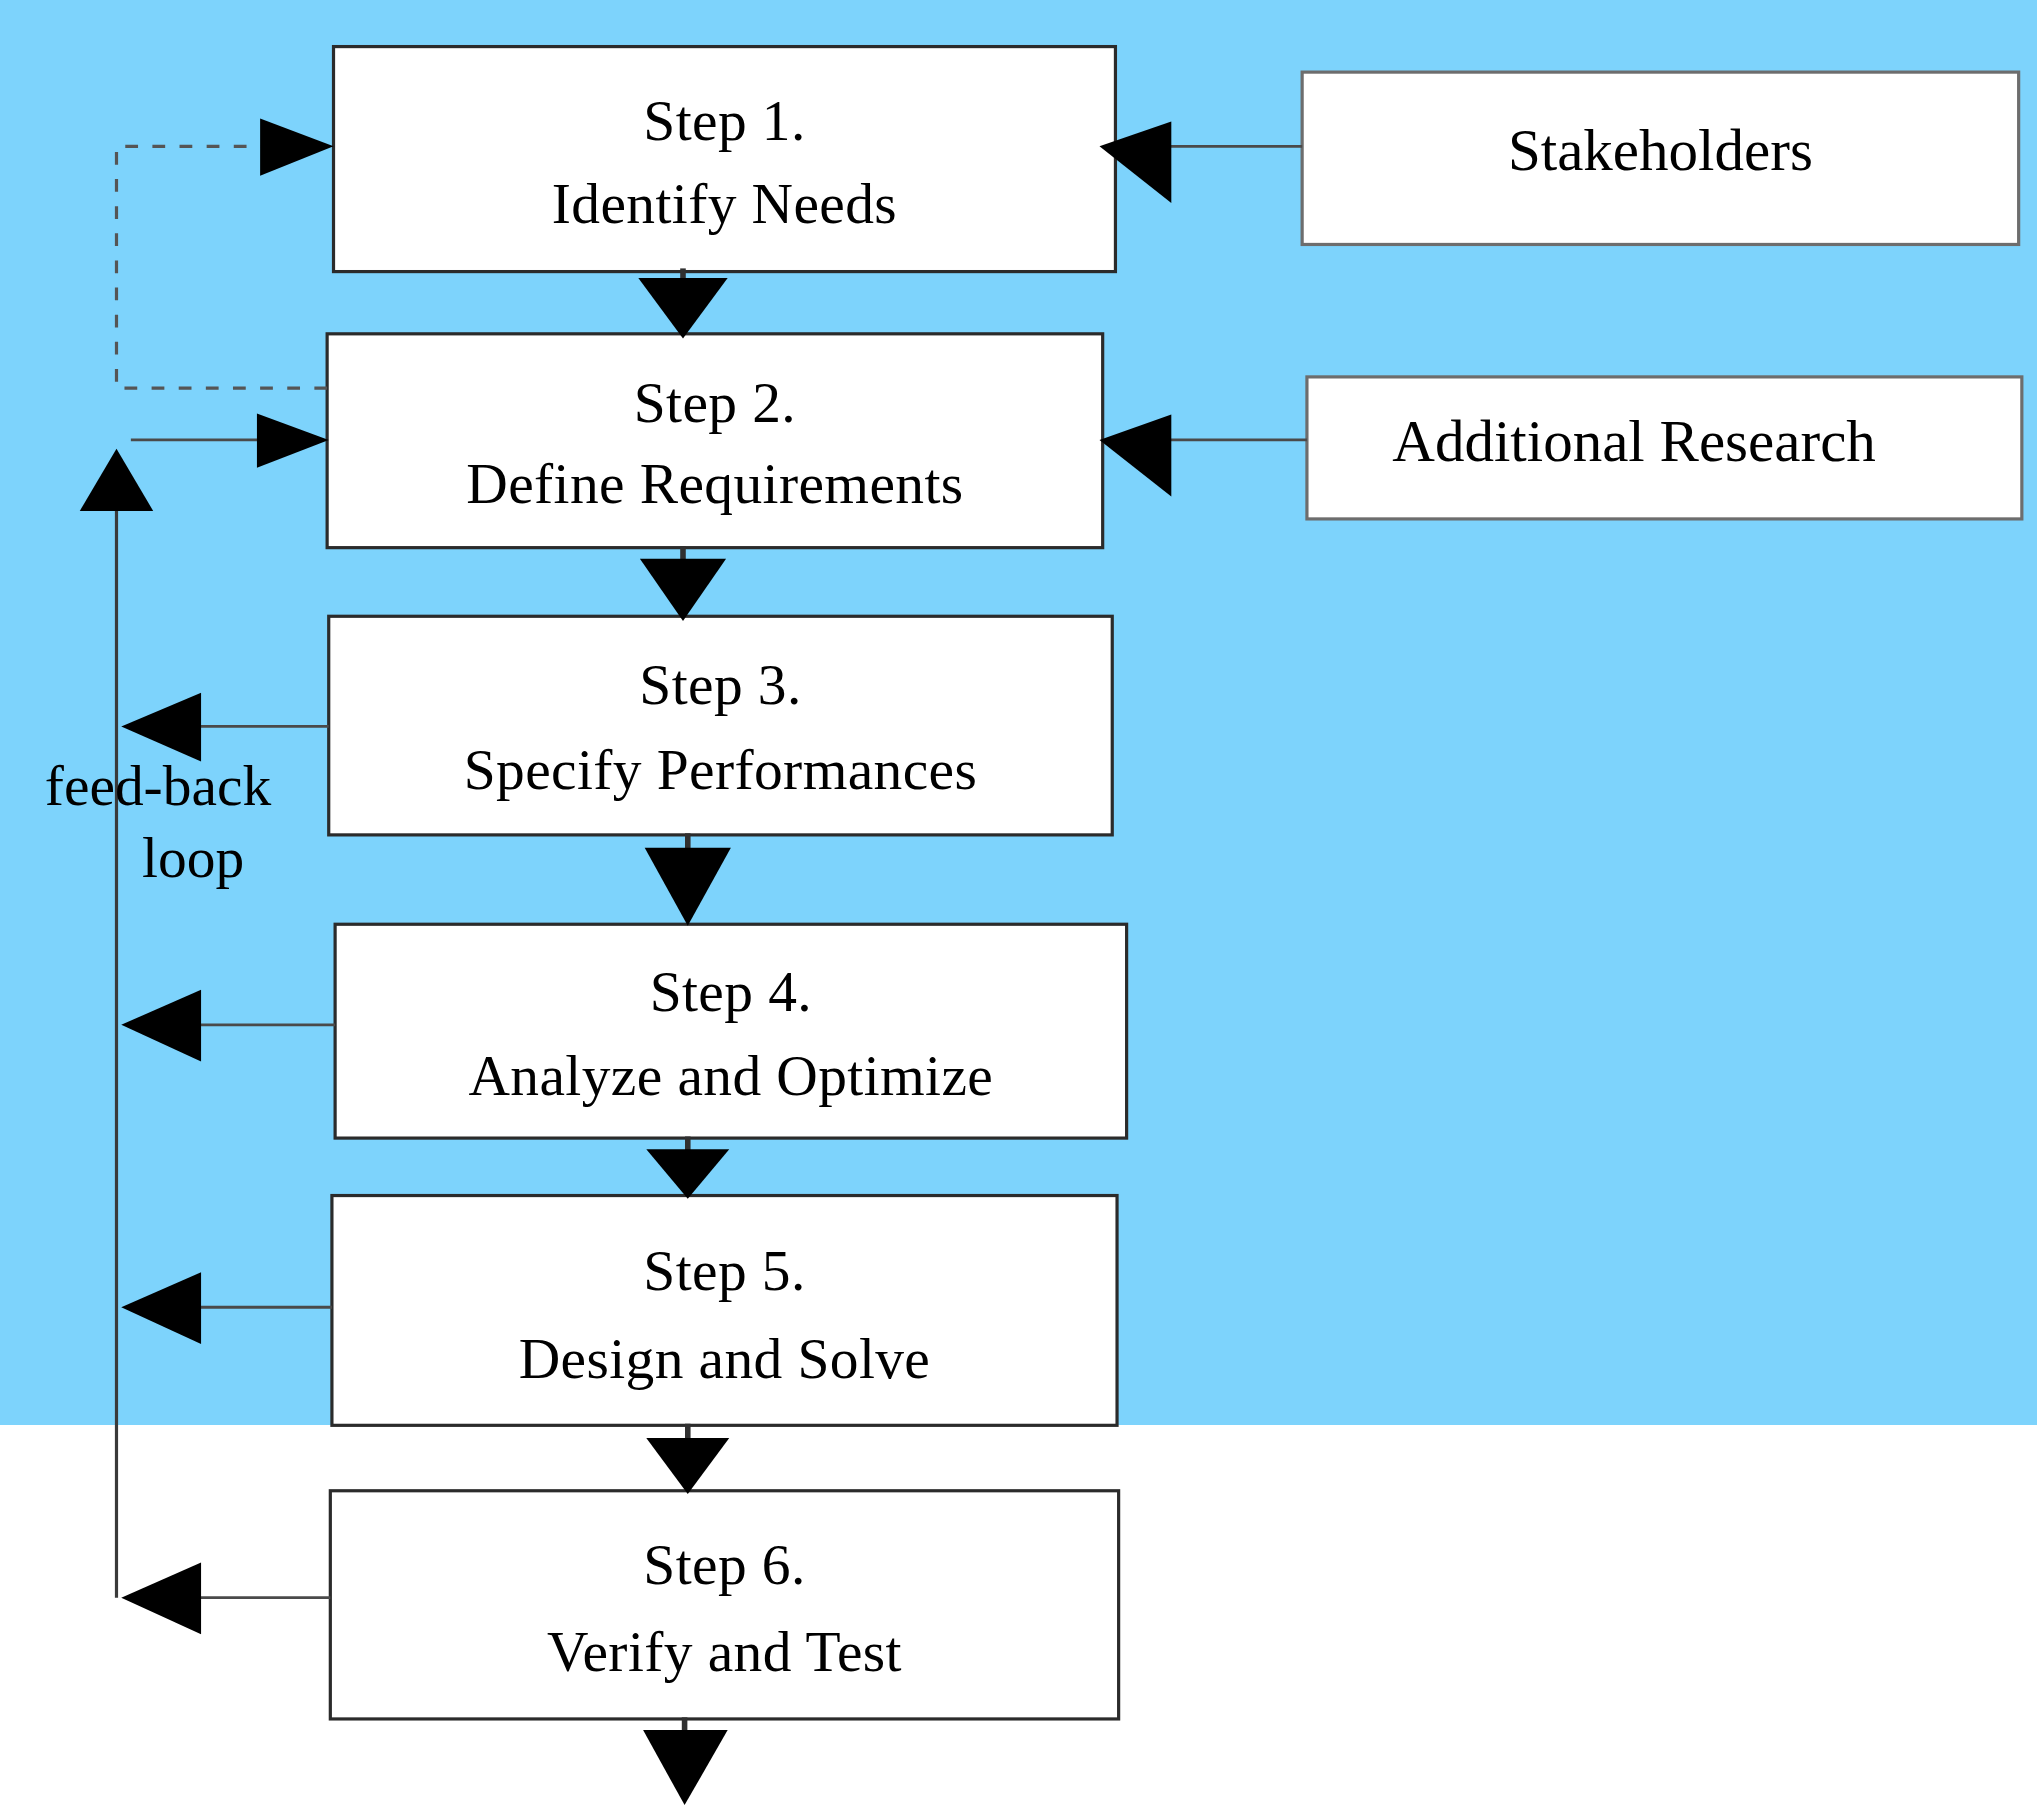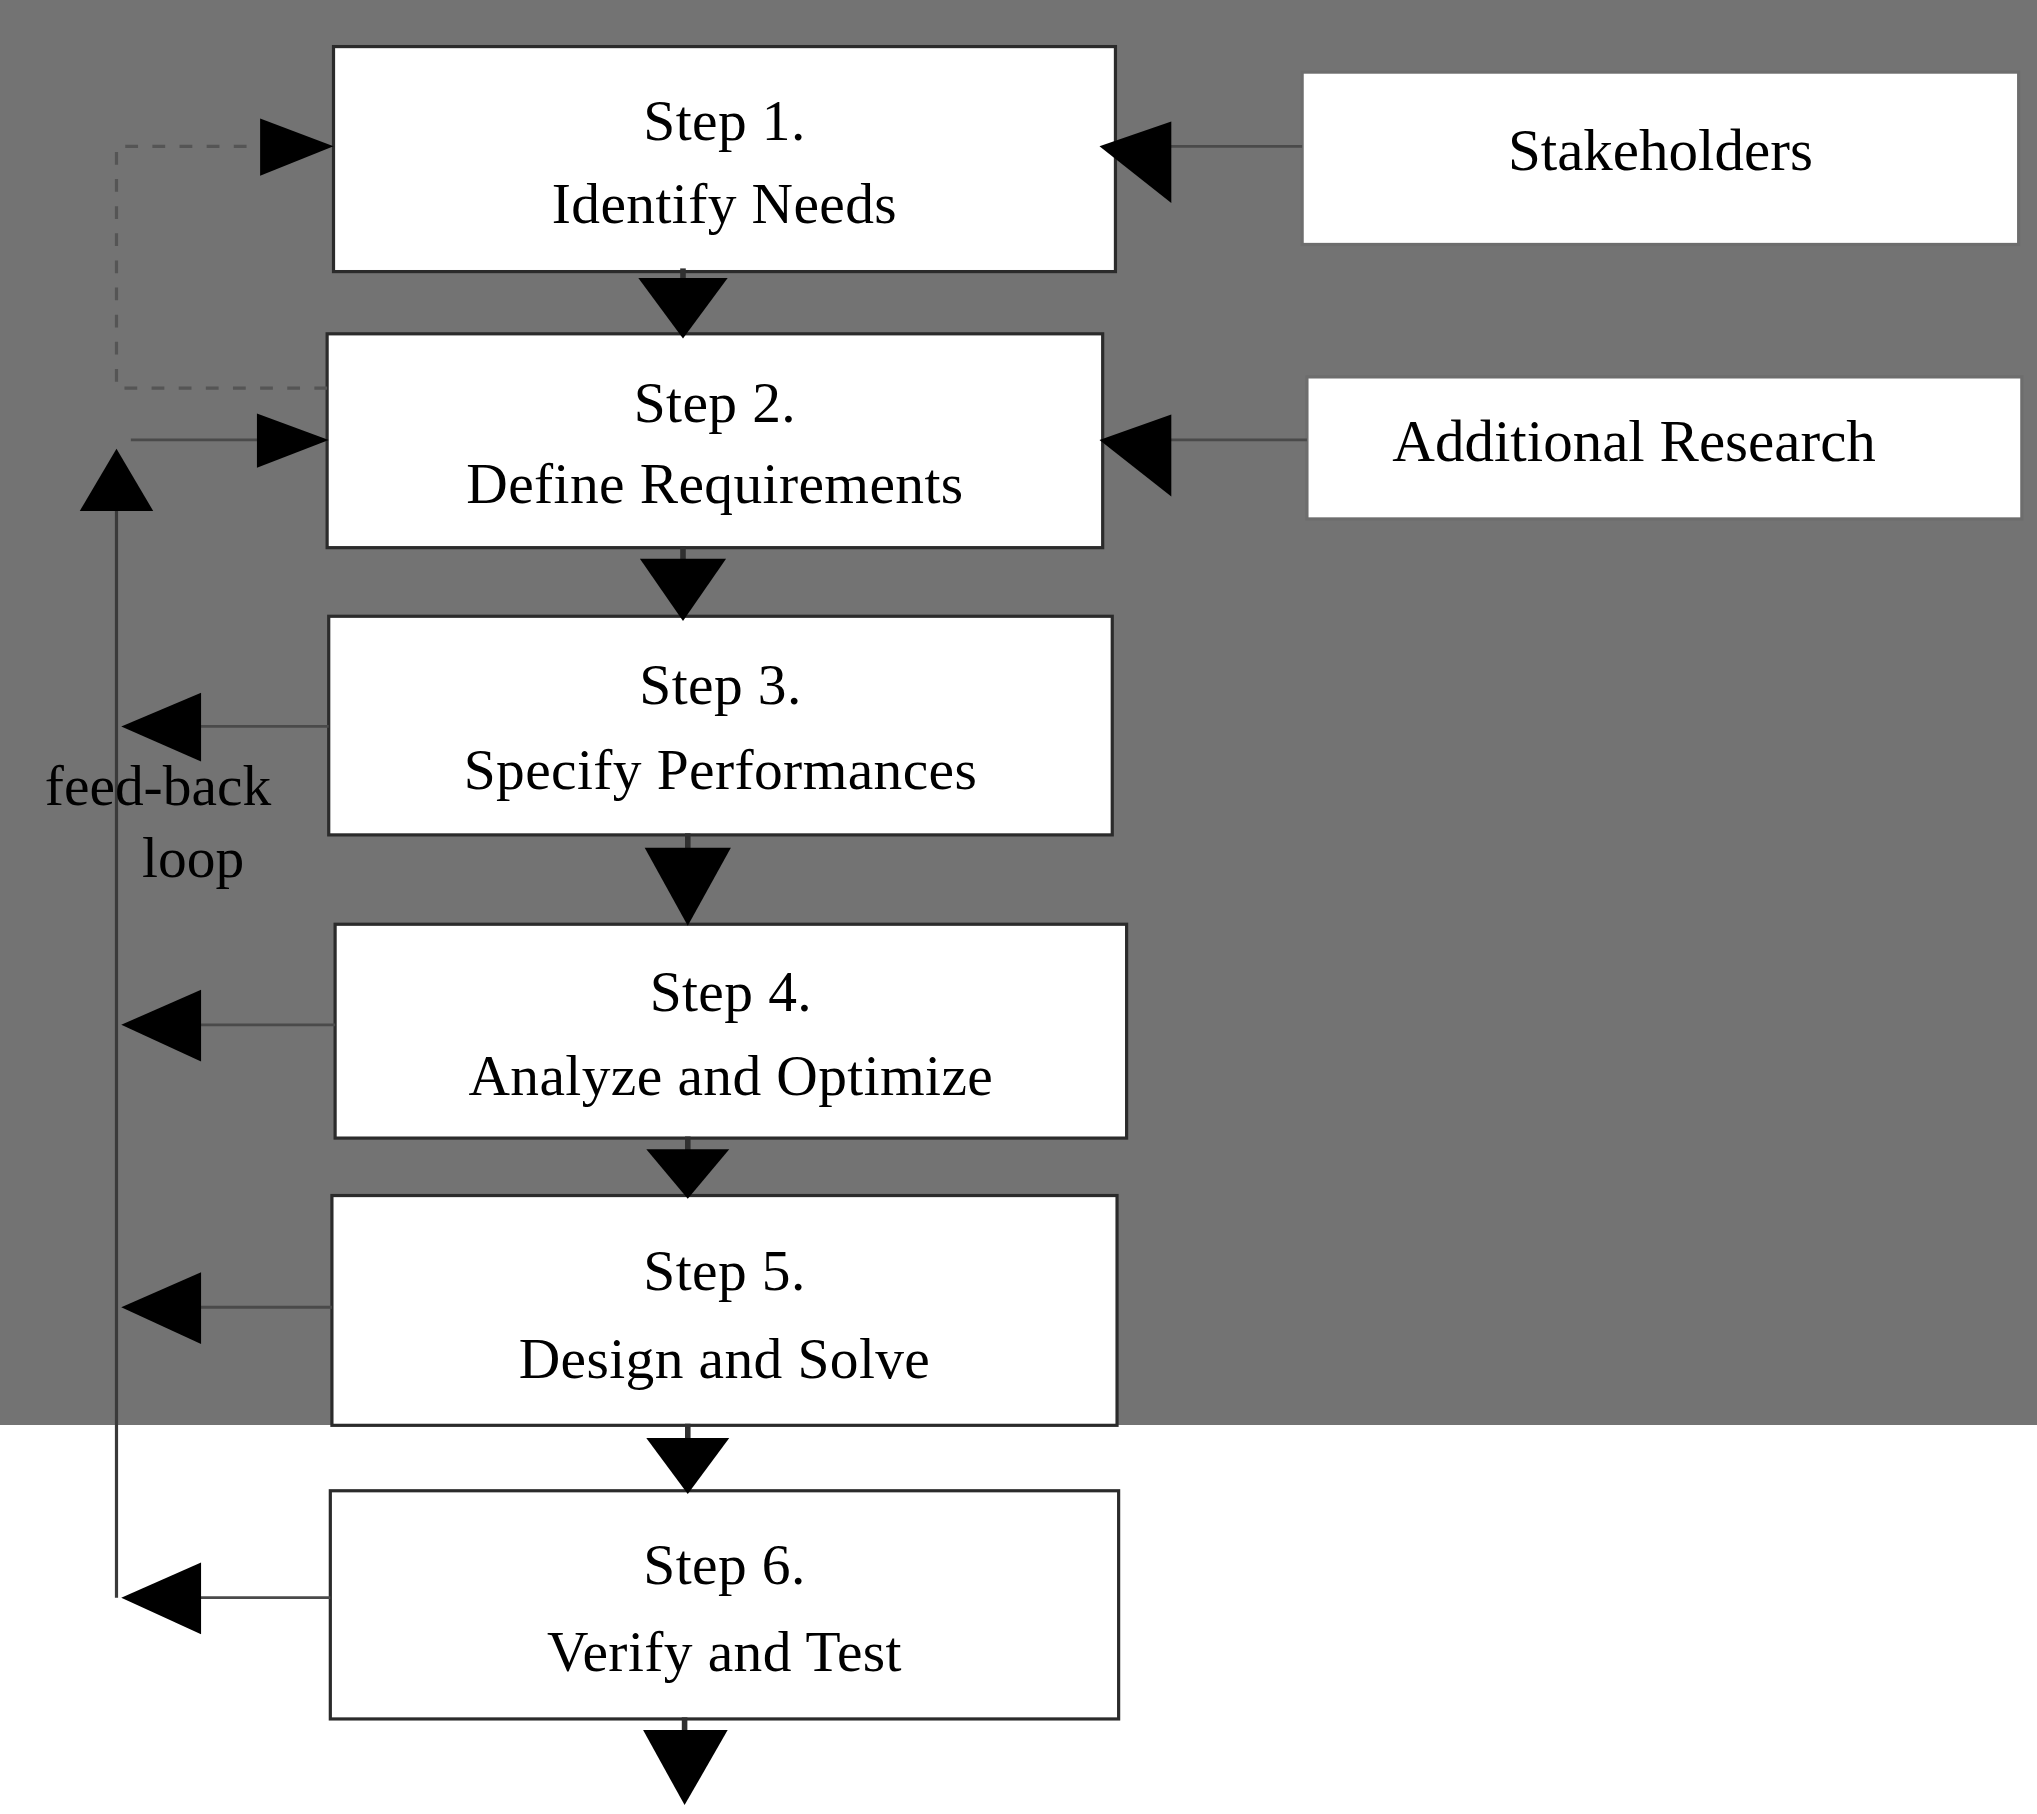--- a/index.html
+++ b/index.html
@@ -11,21 +11,21 @@
   body {
     width: 2037px;
     height: 1815px;
     overflow: hidden;
     font-family: "Liberation Serif", "DejaVu Serif", serif;
   }
   #canvas {
     position: relative;
     width: 2037px;
     height: 1425px;
-    background: #737373;
+    background: #7dd3fc;
   }
   svg#diagram {
     position: absolute;
     top: 0;
     left: 0;
     width: 2037px;
     height: 1815px;
   }
   .box-rect {
     fill: #ffffff;

